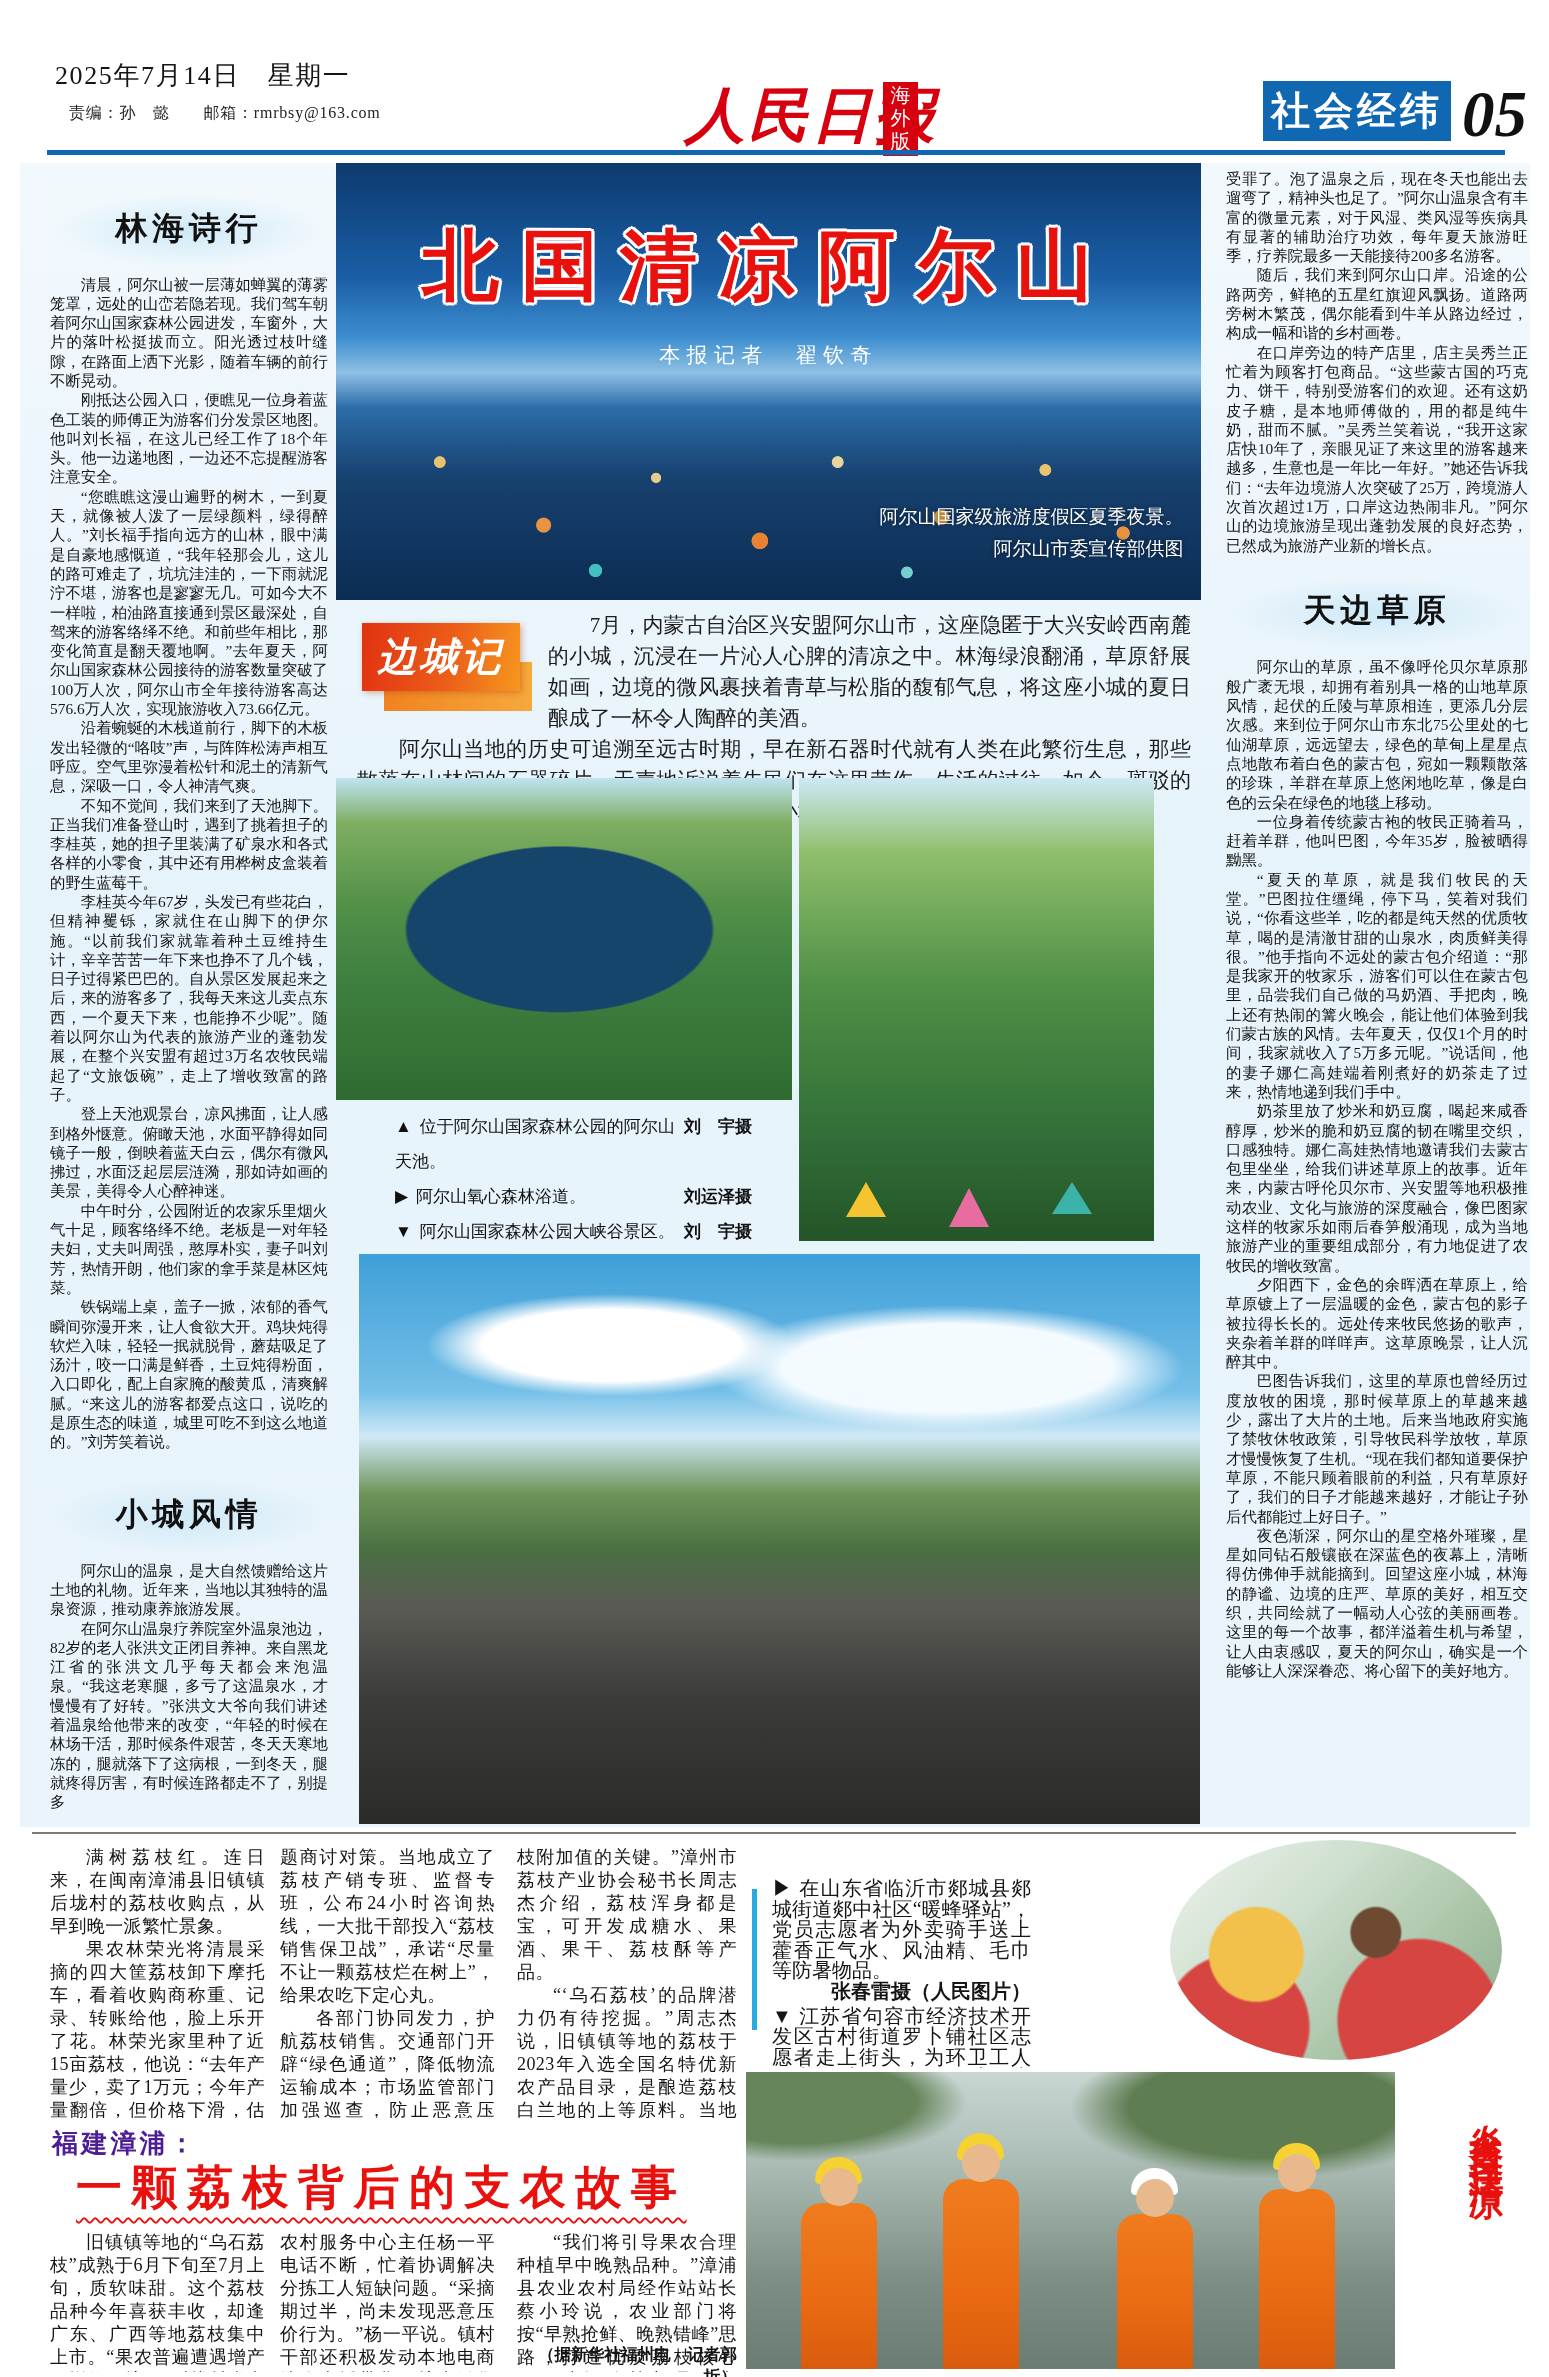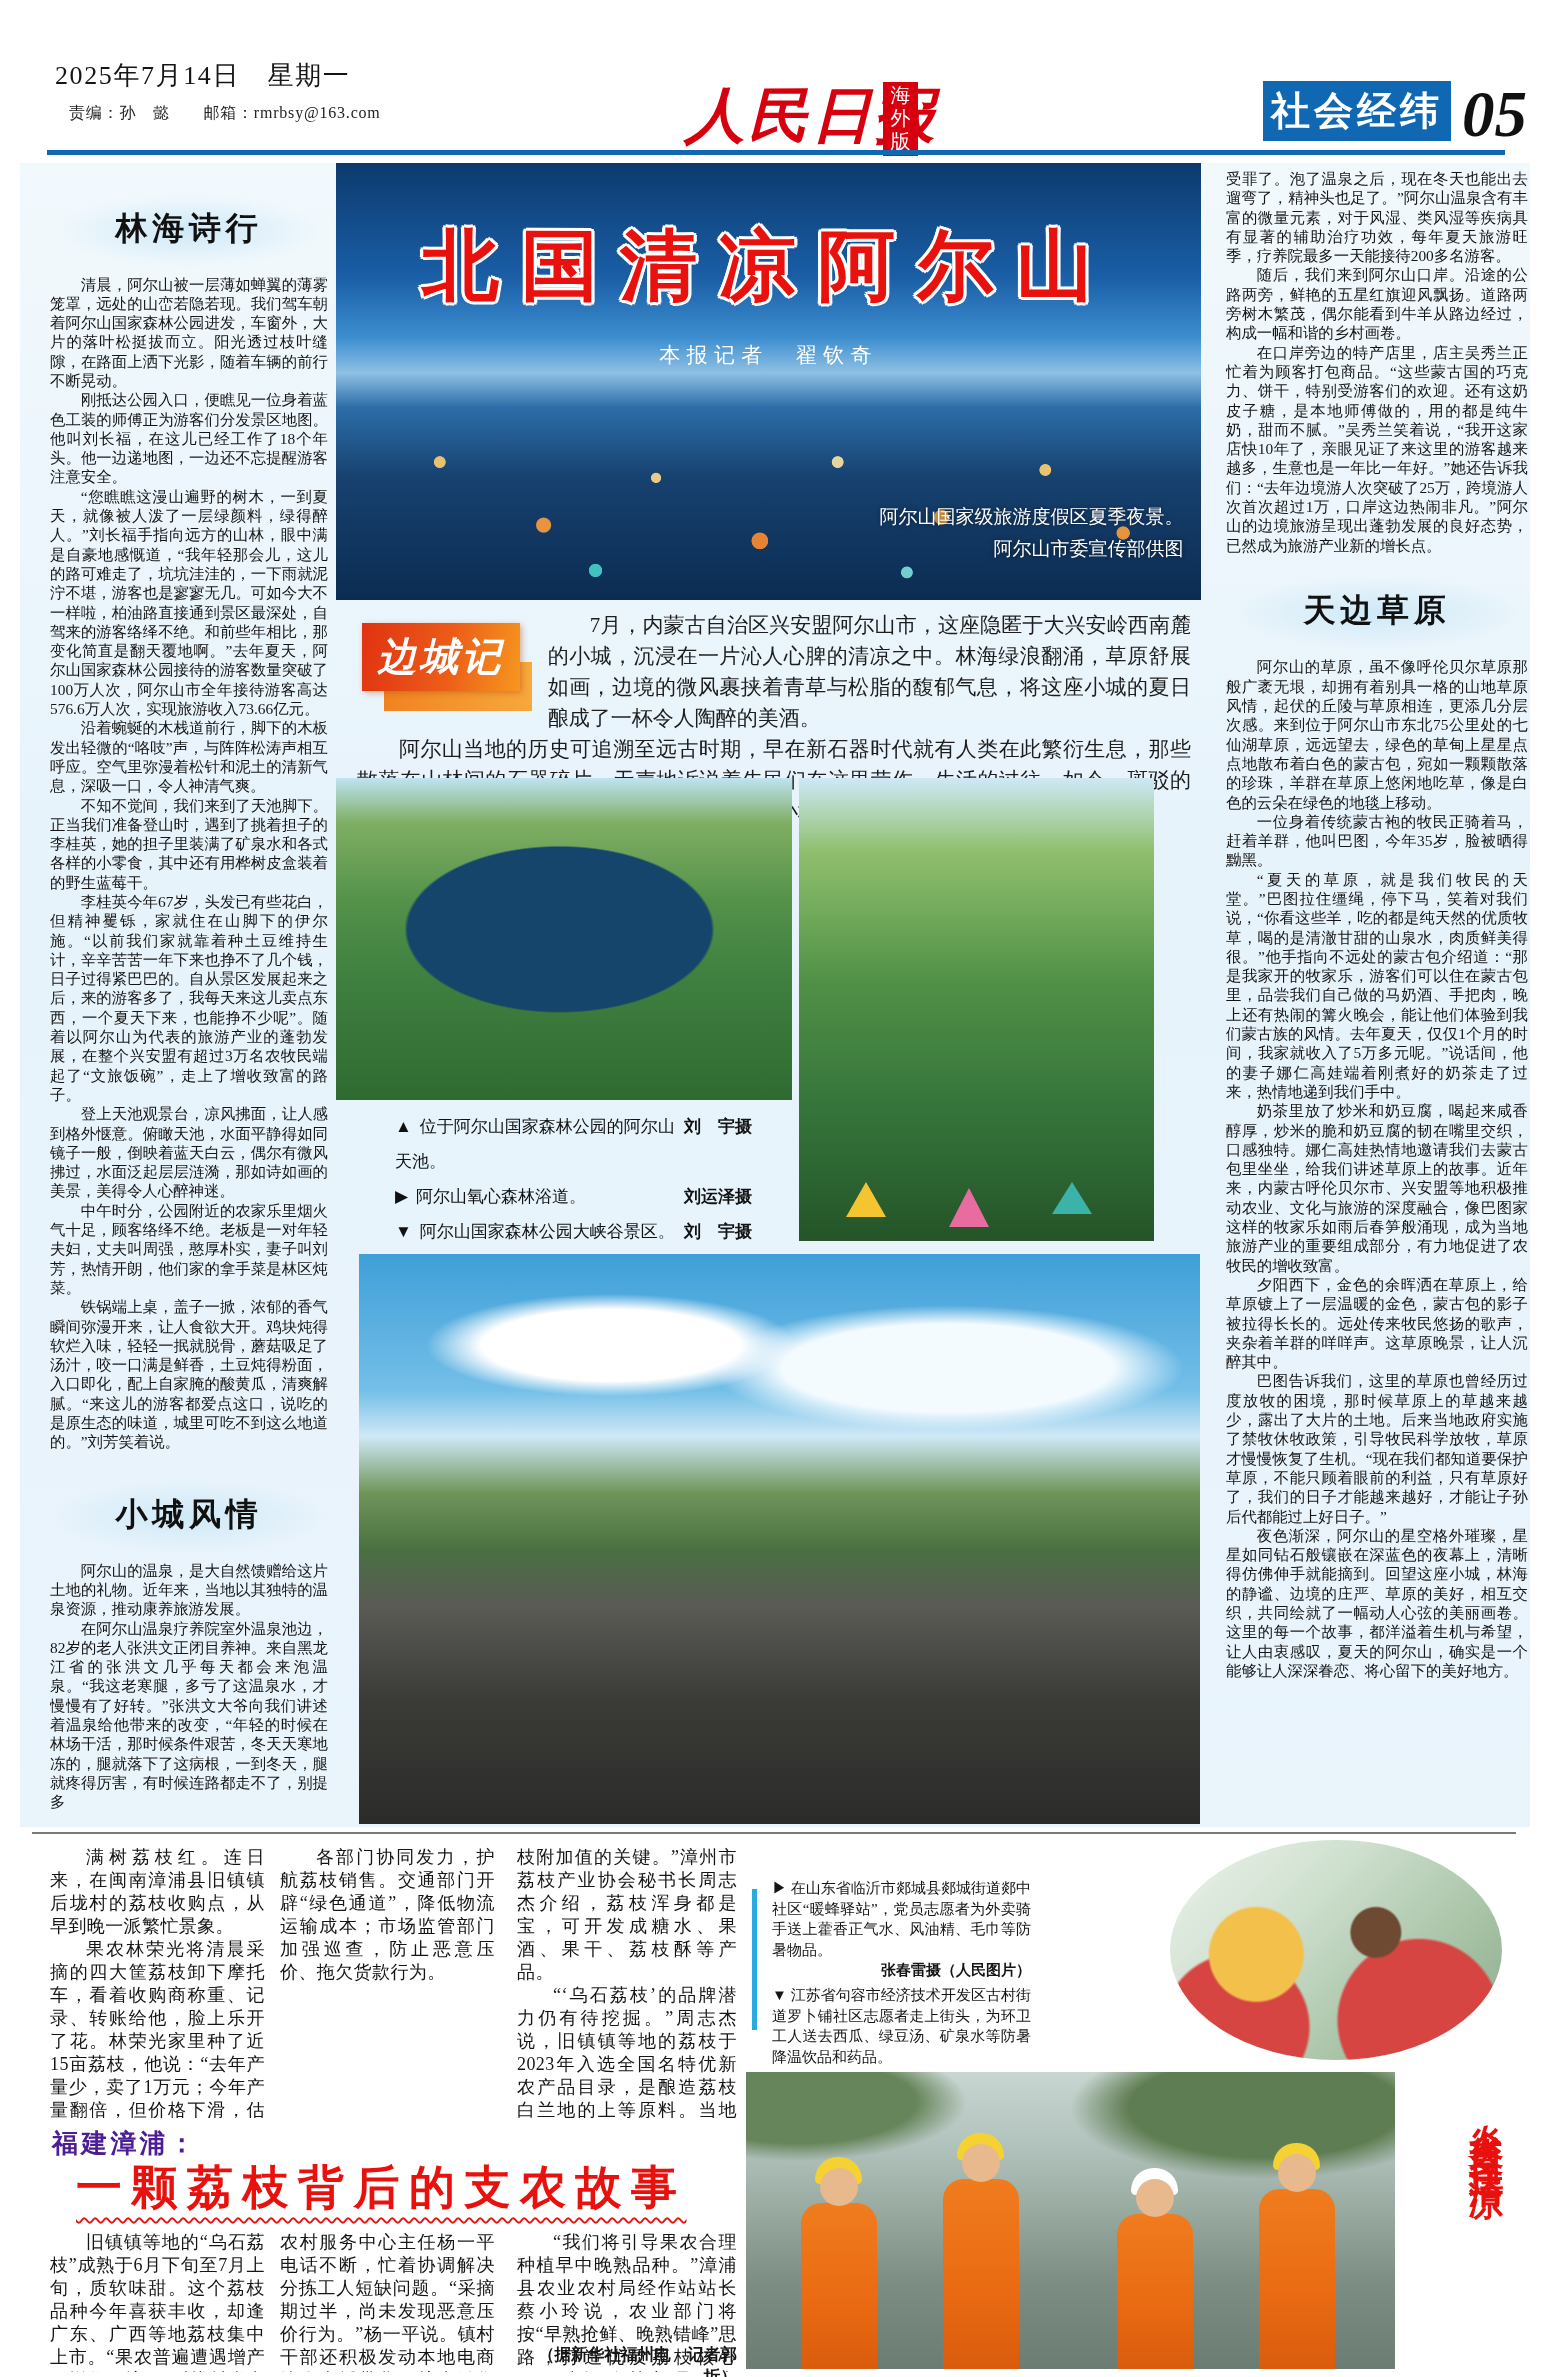--- a/index.html
+++ b/index.html
@@ -117,21 +117,21 @@
   .circle-photo{position:absolute;left:1170px;top:1840px;width:332px;height:220px;border-radius:50%;
         overflow:hidden;
         background:
          radial-gradient(circle at 26% 52%,#f3c14b 0 17%,rgba(0,0,0,0) 18%),
          radial-gradient(circle at 62% 42%,#6e4a33 0 10%,rgba(0,0,0,0) 11%),
          radial-gradient(circle at 20% 85%,#d64541 0 22%,rgba(0,0,0,0) 23%),
          radial-gradient(circle at 75% 82%,#d64541 0 26%,rgba(0,0,0,0) 27%),
          linear-gradient(135deg,#eef3ec 0%,#cfe0cf 35%,#a8c3a6 70%,#8aa98c 100%);}
   .cap-bar{position:absolute;left:752px;top:1889px;width:4.7px;height:141px;background:#29abe2;}
   .bp-caps{position:absolute;left:772px;top:1878px;width:259px;height:190px;overflow:hidden;}
-  .bp-caps p{margin:0 0 4.7px;font-size:15px;line-height:20.5px;text-align:justify;}
+  .bp-caps p{margin:0 0 4.7px;font-size:20px;line-height:20.5px;text-align:justify;}
   .bp-caps .cr{display:block;text-align:right;font-weight:bold;}
   .big-photo{position:absolute;left:746px;top:2072px;width:649px;height:297px;overflow:hidden;
         background:
          radial-gradient(ellipse 30% 24% at 80% 12%,#5f7d52 0 70%,rgba(0,0,0,0) 100%),
          radial-gradient(ellipse 26% 20% at 8% 10%,#66855a 0 70%,rgba(0,0,0,0) 100%),
          linear-gradient(180deg,#c9d6d2 0%,#aebfb9 28%,#97a89e 48%,#7d8f84 70%,#6b7d72 100%);}
   .worker{position:absolute;bottom:0;width:76px;height:166px;border-radius:20.5px 20.5px 0 0;
         background:linear-gradient(180deg,#f07c1e 0%,#e96a12 60%,#d95c0e 100%);}
   .worker .head{position:absolute;left:19px;top:-35px;width:38px;height:38px;border-radius:50%;
         background:#e7b98d;}
@@ -229,20 +229,21 @@
     <p>夜色渐深，阿尔山的星空格外璀璨，星星如同钻石般镶嵌在深蓝色的夜幕上，清晰得仿佛伸手就能摘到。回望这座小城，林海的静谧、边境的庄严、草原的美好，相互交织，共同绘就了一幅动人心弦的美丽画卷。这里的每一个故事，都洋溢着生机与希望，让人由衷感叹，夏天的阿尔山，确实是一个能够让人深深眷恋、将心留下的美好地方。</p>
   </div>
 
   <div class="divider"></div>
 
   <div class="b-col bc-a">
     <p>满树荔枝红。连日来，在闽南漳浦县旧镇镇后垅村的荔枝收购点，从早到晚一派繁忙景象。</p>
     <p>果农林荣光将清晨采摘的四大筐荔枝卸下摩托车，看着收购商称重、记录、转账给他，脸上乐开了花。林荣光家里种了近15亩荔枝，他说：“去年产量少，卖了1万元；今年产量翻倍，但价格下滑，估计能卖1.2万元，还算没亏本。”</p>
   </div>
   <div class="b-col bc-b">
+    <p class="noind">题商讨对策。当地成立了荔枝产销专班、监督专班，公布24小时咨询热线，一大批干部投入“荔枝销售保卫战”，承诺“尽量不让一颗荔枝烂在树上”，给果农吃下定心丸。</p>
     <p>各部门协同发力，护航荔枝销售。交通部门开辟“绿色通道”，降低物流运输成本；市场监管部门加强巡查，防止恶意压价、拖欠货款行为。</p>
 
   </div>
   <div class="b-col bc-c">
     <p class="noind">枝附加值的关键。”漳州市荔枝产业协会秘书长周志杰介绍，荔枝浑身都是宝，可开发成糖水、果酒、果干、荔枝酥等产品。</p>
     <p>“‘乌石荔枝’的品牌潜力仍有待挖掘。”周志杰说，旧镇镇等地的荔枝于2023年入选全国名特优新农产品目录，是酿造荔枝白兰地的上等原料。当地正探索利用不同熟期果实，生产不同窖藏年份白兰地，最大限度提升荔枝产品附加值。</p>
   </div>
 
   <div class="kicker">福建漳浦：</div>
   <div class="b-headline">一颗荔枝背后的支农故事</div>

